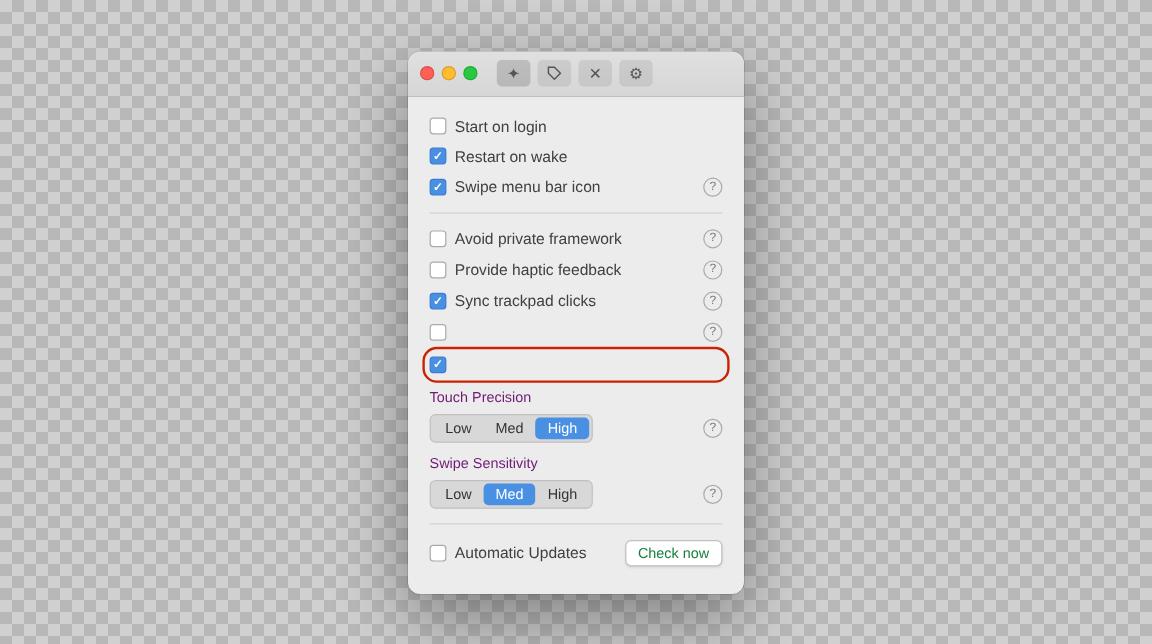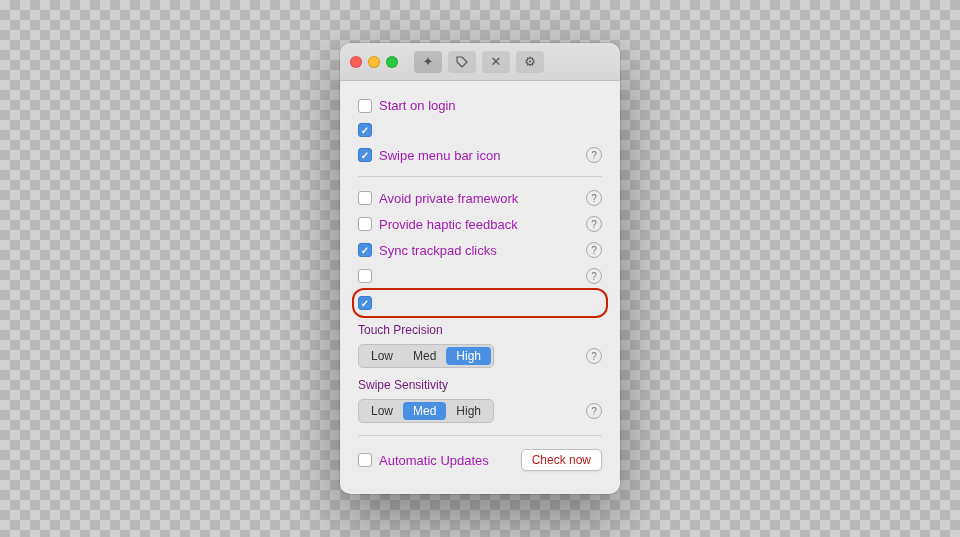--- a/index.html
+++ b/index.html
@@ -142,21 +142,21 @@
       font-size: 10px;
       color: #777;
       cursor: pointer;
       flex-shrink: 0;
       margin-left: auto;
     }
 
     .label-text {
       flex: 1;
       font-size: 13px;
-      color: #a21caf;
+      color: #404040;
     }
 
     
     .highlight-oval {
       position: absolute;
       top: -3px;
       left: -6px;
       right: -6px;
       bottom: -3px;
       border: 2px solid #cc2200;
@@ -203,21 +203,21 @@
       gap: 6px;
       padding: 4px 0;
     }
 
     .check-now-btn {
       background: white;
       border: 1px solid #c0c0c0;
       border-radius: 5px;
       padding: 3px 10px;
       font-size: 12px;
-      color: #b91c1c;
+      color: #15803d;
       cursor: pointer;
       box-shadow: 0 1px 2px rgba(0,0,0,0.08);
     }
 
     .divider {
       height: 1px;
       background: #d0d0d0;
       margin: 8px 0;
     }
   </style>
@@ -245,20 +245,21 @@
   </div>
 
   <div class="content">
 
     <div class="option-row">
       <div class="checkbox"></div>
       <span class="label-text">Start on login</span>
     </div>
     <div class="option-row">
       <div class="checkbox checked"></div>
+      <span class="label-text">Restart on wake</span>
     </div>
     <div class="option-row">
       <div class="checkbox checked"></div>
       <span class="label-text">Swipe menu bar icon</span>
       <div class="help-icon">?</div>
     </div>
 
     <div class="divider"></div>
 
     <div class="option-row">

